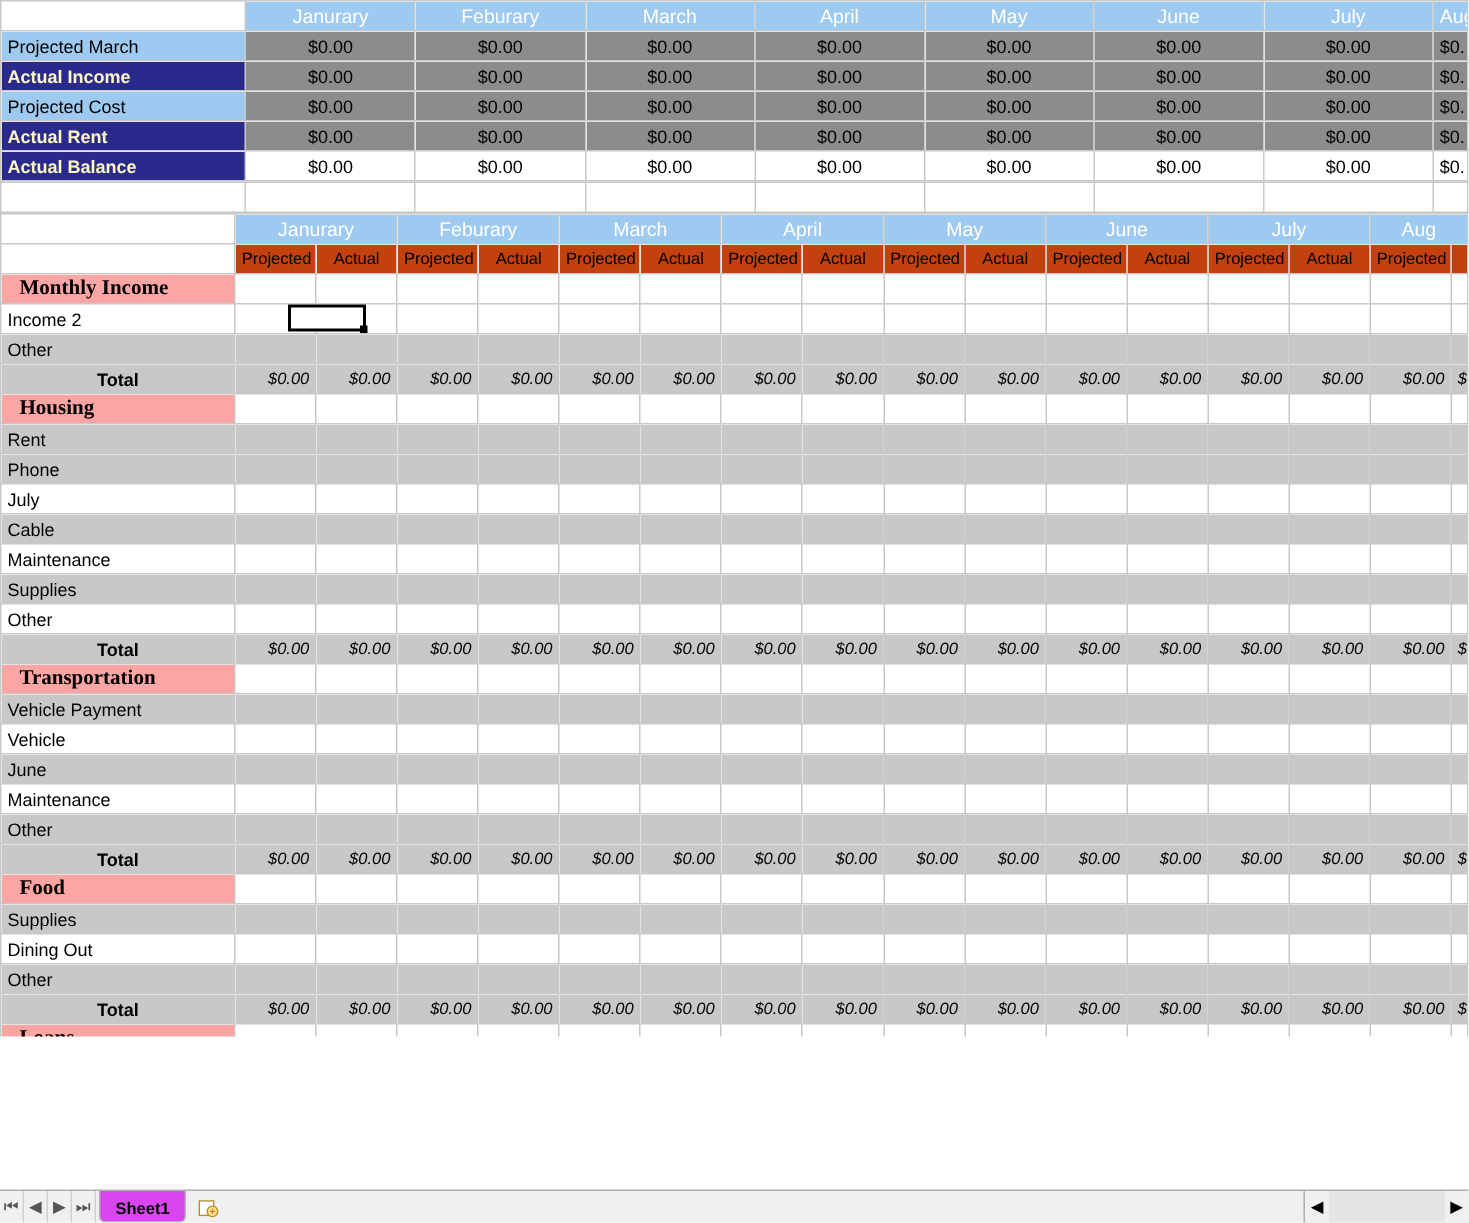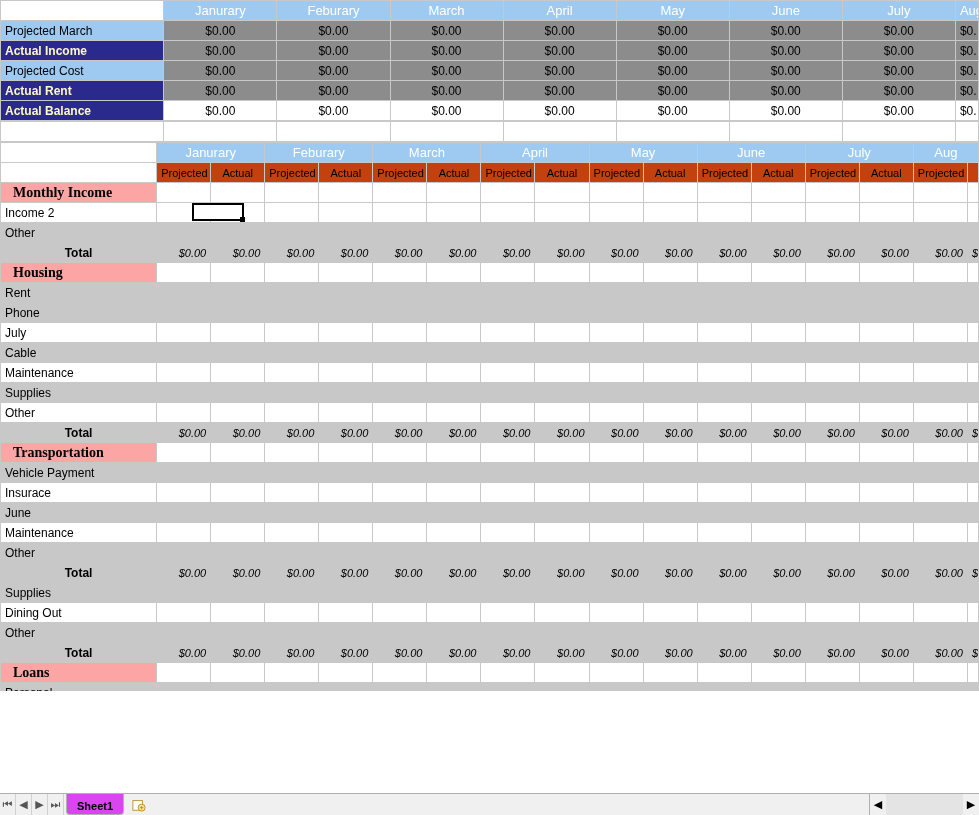--- a/index.html
+++ b/index.html
@@ -606,21 +606,21 @@
           <td></td>
           <td></td>
           <td></td>
           <td></td>
           <td></td>
           <td></td>
           <td></td>
           <td></td>
         </tr>
         <tr class="item-even">
-          <td>Insurace</td>
+          <td>Vehicle</td>
           <td></td>
           <td></td>
           <td></td>
           <td></td>
           <td></td>
           <td></td>
           <td></td>
           <td></td>
           <td></td>
           <td></td>
@@ -699,20 +699,39 @@
           <td class="tval">$0.00</td>
           <td class="tval">$0.00</td>
           <td class="tval">$0.00</td>
           <td class="tval">$0.00</td>
           <td class="tval">$0.00</td>
           <td class="tval">$0.00</td>
           <td class="tval">$0.00</td>
           <td class="tval">$0.00</td>
           <td class="tval">$0.00</td>
           <td class="tval">$0.00</td>
+        </tr>
+        <tr>
+          <td class="section">Food</td>
+          <td></td>
+          <td></td>
+          <td></td>
+          <td></td>
+          <td></td>
+          <td></td>
+          <td></td>
+          <td></td>
+          <td></td>
+          <td></td>
+          <td></td>
+          <td></td>
+          <td></td>
+          <td></td>
+          <td></td>
+          <td></td>
         </tr>
         <tr class="item-odd">
           <td>Supplies</td>
           <td></td>
           <td></td>
           <td></td>
           <td></td>
           <td></td>
           <td></td>
           <td></td>

